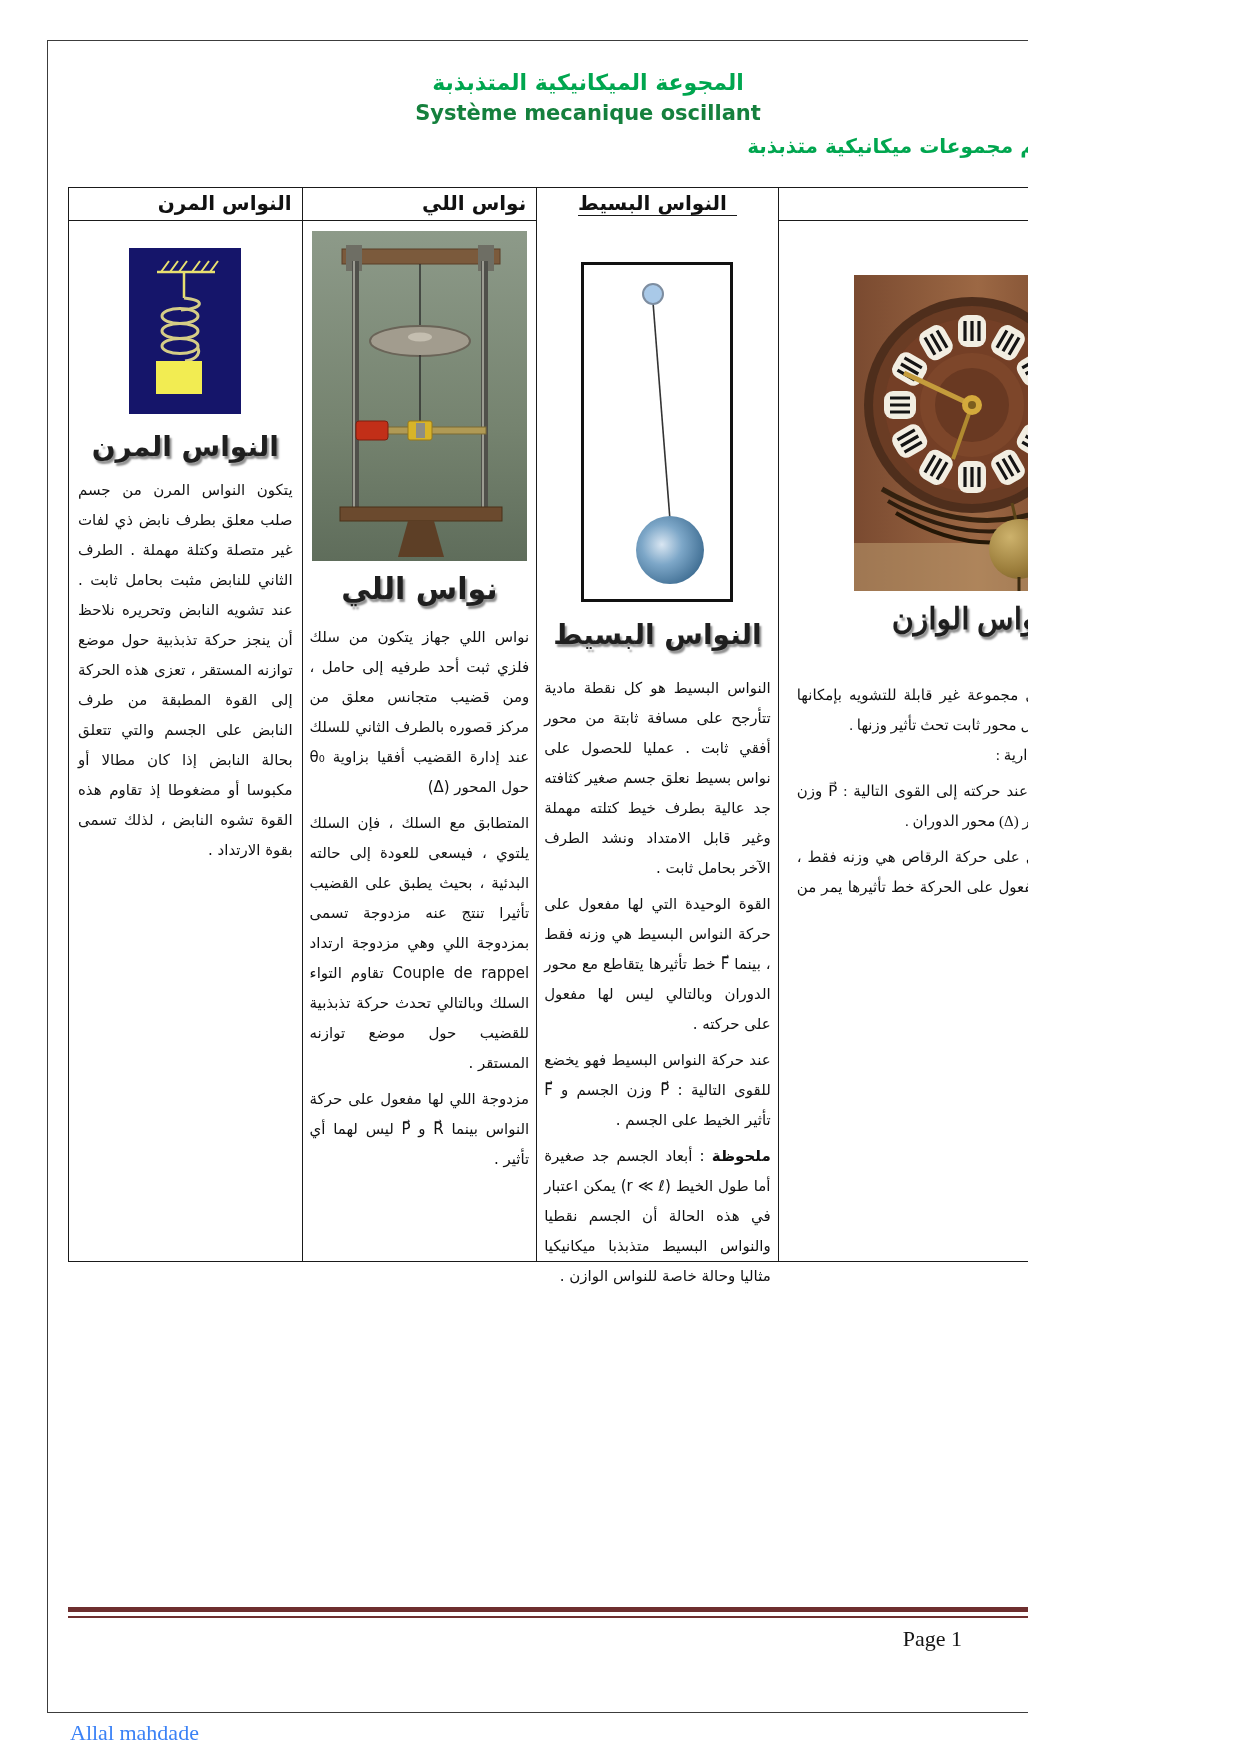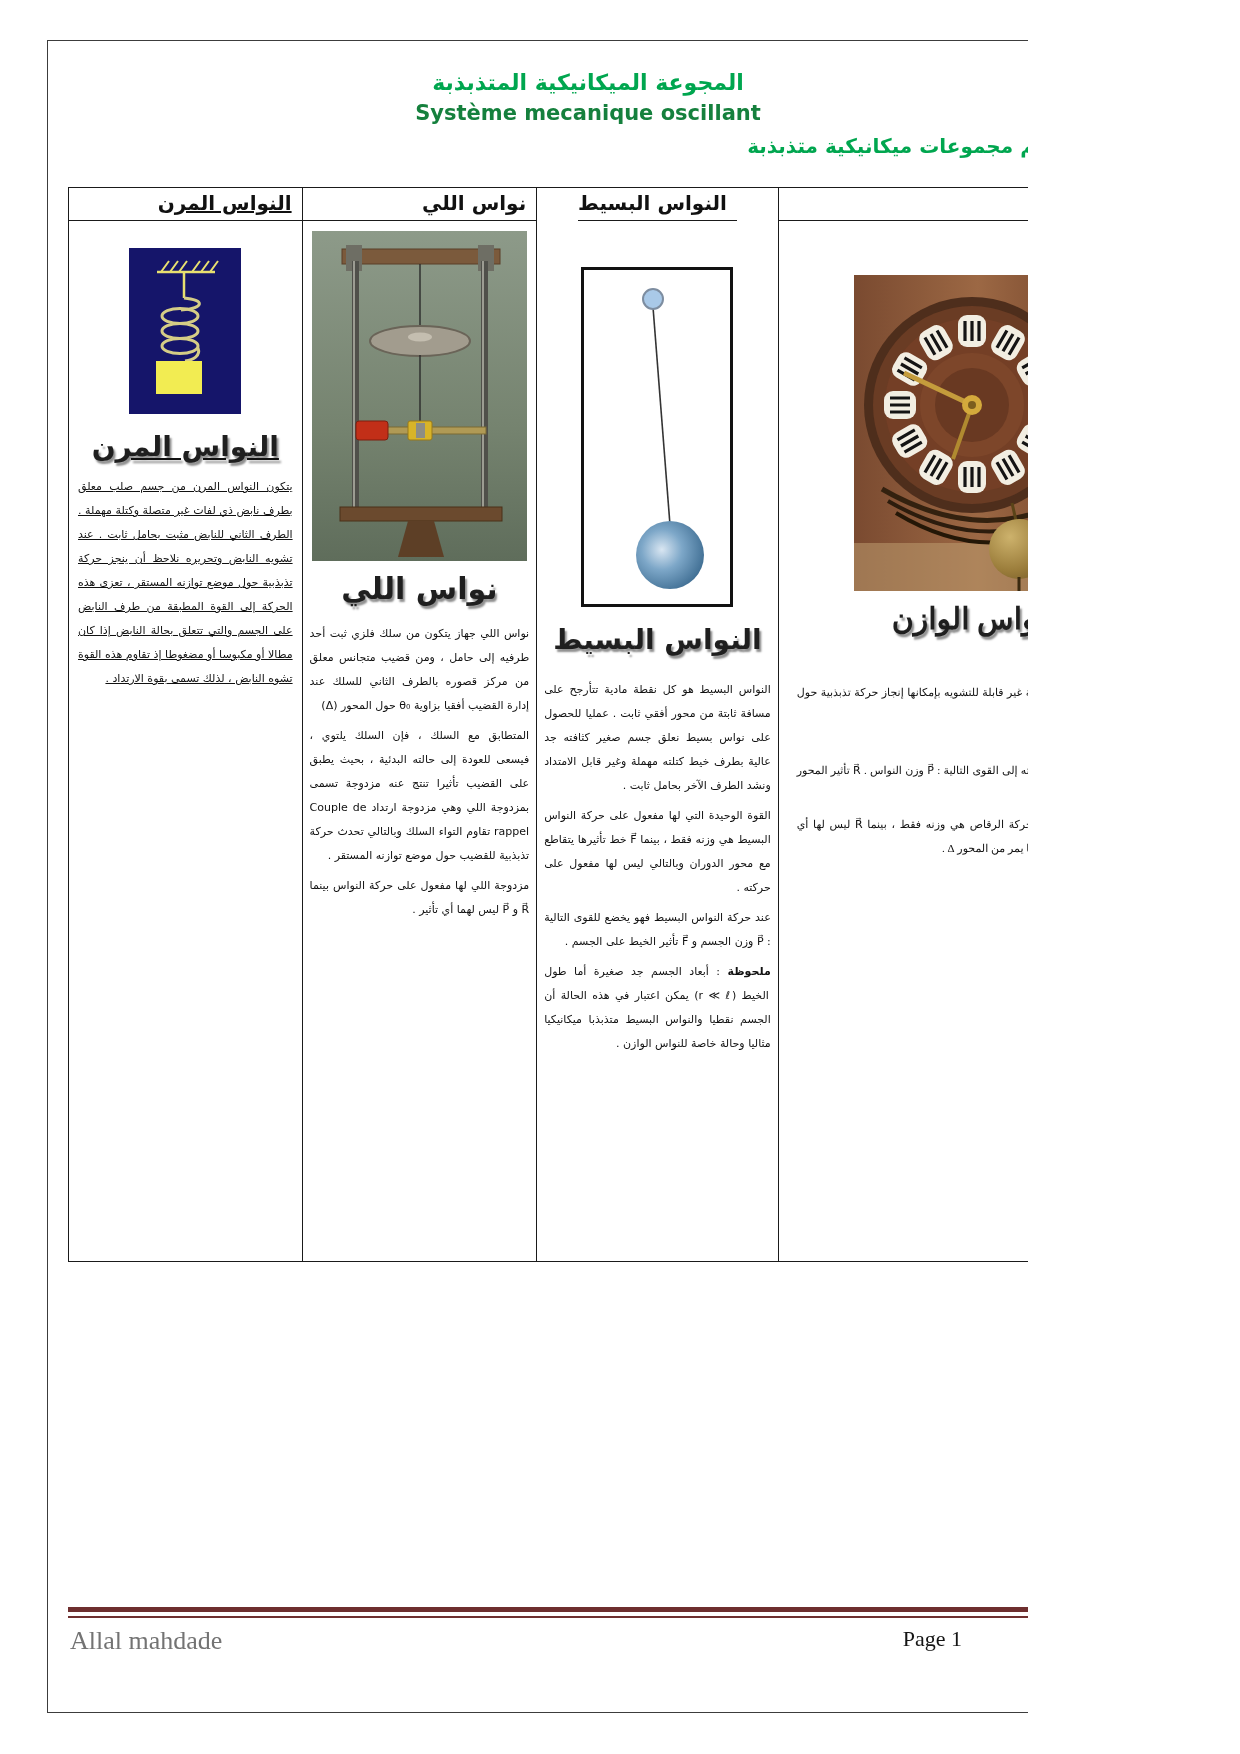--- a/index.html
+++ b/index.html
@@ -10,49 +10,49 @@
   .doc-title{position:absolute;top:70px;left:68px;width:1040px;text-align:center;
         color:#00A64F;font-size:22px;font-weight:bold;direction:rtl;}
   .doc-subtitle{position:absolute;top:101px;left:68px;width:1040px;text-align:center;
         color:#15803d;font-size:21px;font-weight:bold;}
   .section-heading{position:absolute;top:134px;left:68px;width:1037px;text-align:right;
         color:#00A64F;font-size:20px;font-weight:bold;direction:rtl;}
   .grid{position:absolute;top:187px;left:68px;width:1110px;height:1075px;
         display:flex;direction:rtl;border:1px solid #1a1a1a;box-sizing:border-box;}
   .col{box-sizing:border-box;display:flex;flex-direction:column;}
   .col:not(:last-child){border-left:1px solid #1a1a1a;}
-  .col-wazin{width:400px;font-family:Liberation Serif, serif;} .col-basit{width:242px;align-items:center;} .col-li{width:235px;} .col-marin{width:233px;text-decoration:underline;}
+  .col-wazin{width:400px;font-family:Liberation Serif, serif;} .col-basit{width:242px;align-items:center;} .col-li{width:235px;} .col-marin{width:233px;}
   .th{height:33px;box-sizing:border-box;border-bottom:1px solid #1a1a1a;
         font-size:20px;font-weight:bold;direction:rtl;text-align:right;
         padding:3px 10px 0 0;}
   .cell{flex:1;direction:rtl;}
   .figure{display:block;margin:0 auto;}
   .caption{text-align:center;font-size:28px;font-weight:bold;color:#1f1f1f;direction:rtl;
         text-shadow:2px 3px 2px #8f8f8f;letter-spacing:1px;}
-  .paras{font-size:11px;line-height:24px;text-align:justify;text-justify:inter-word;direction:rtl;}
+  .paras{font-size:15px;line-height:30px;text-align:justify;text-justify:inter-word;direction:rtl;}
   .paras p{margin:0;}
   .paras p.sp{margin-top:6px;margin-bottom:6px;}
   
   .col-wazin .figure{margin-top:54px;}
   .col-wazin .caption{margin-top:10px;font-size:30px;}
   .col-wazin .paras{margin:44px 14px 0 18px;}
   .col-basit .figure{margin-top:46px;}
   .col-basit .caption{margin-top:16px;}
   .col-basit .paras{margin:22px 7px 0 7px;}
   .col-li .figure{margin-top:10px;}
   .col-li .caption{margin-top:10px;font-size:30px;}
   .col-li .paras{margin:16px 7px 0 7px;}
   .col-marin .figure{margin-top:27px;}
   .col-marin .caption{margin-top:16px;}
   .col-marin .paras{margin:12px 9px 0 9px;}
   
   .footer-rule-thick{position:absolute;top:1607px;left:68px;width:1110px;height:5px;background:#6e2f2f;}
   .footer-rule-thin{position:absolute;top:1616px;left:68px;width:1110px;height:2px;background:#6e2f2f;}
-  .footer-author{position:absolute;top:1626px;left:70px;font-family:"Liberation Serif",serif;
-        font-size:26px;color:#737373;}
+  .footer-author{position:absolute;top:1720px;left:70px;font-family:"Liberation Serif",serif;
+        font-size:22px;color:#3b82f6;}
   .footer-page{position:absolute;top:1626px;right:66px;font-family:"Liberation Serif",serif;
         font-size:22px;color:#151515;}
 </style>
 </head>
 <body>
 
 <div class="page">
   <div class="page-border"></div>
 
   <div class="doc-title">المجوعة الميكانيكية المتذبذبة</div>

